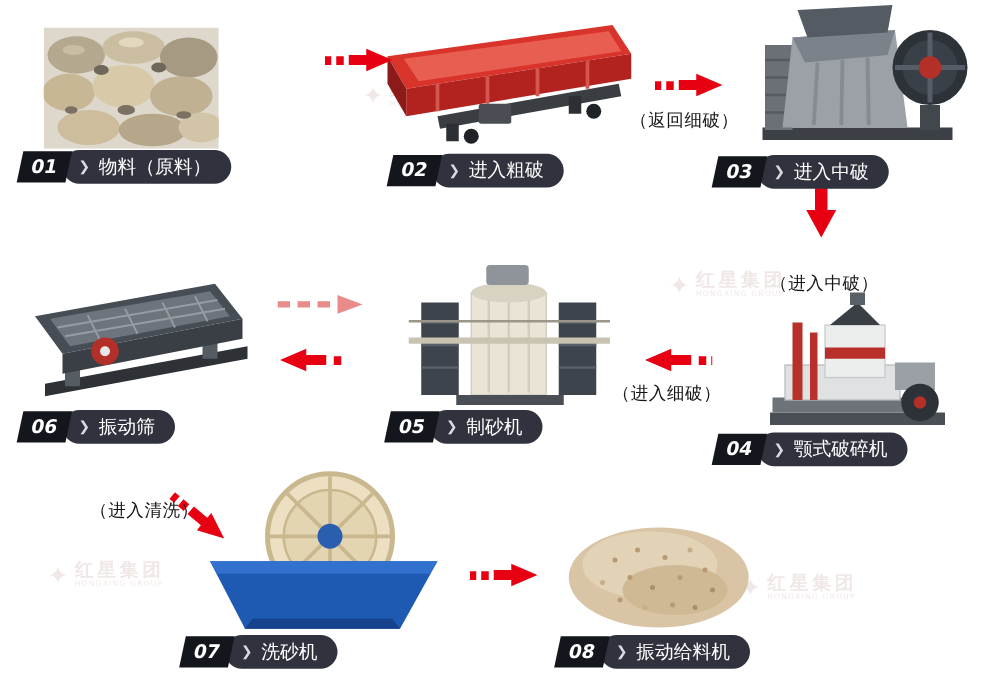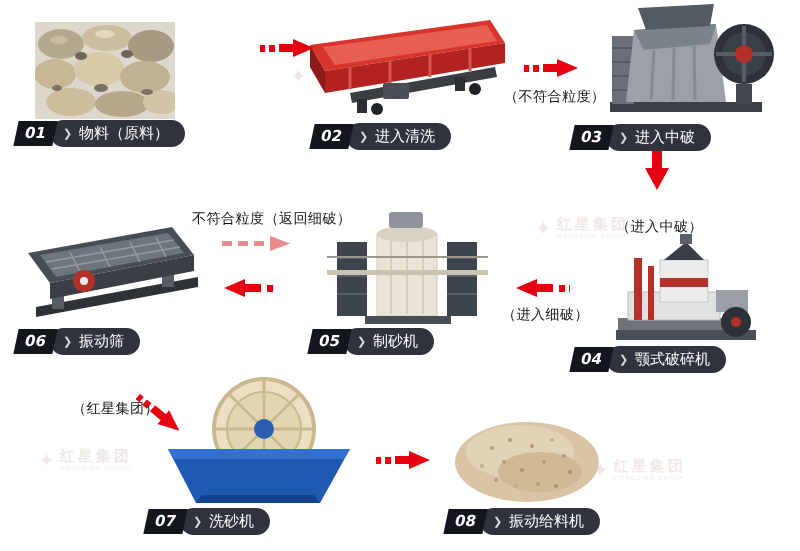--- a/index.html
+++ b/index.html
@@ -304,39 +304,38 @@
   </div>
 
   <div class="arrow" style="left:376px; top:448px;">
     <svg width="56" height="24" viewBox="0 0 56 24">
       <rect x="0" y="9" width="5" height="7" fill="#e60012"></rect>
       <rect x="9" y="9" width="6" height="7" fill="#e60012"></rect>
       <polygon points="19,8 33,8 33,3 54,12 33,21 33,16 19,16" fill="#e60012"></polygon>
     </svg>
   </div>
 
-  <div class="note" style="left:504px; top:88px;">（不符合粒度）</div>
+  <div class="note" style="left:504px; top:88px;">（返回细破）</div>
   <div class="note" style="left:616px; top:218px;">（进入中破）</div>
-  <div class="note" style="left:502px; top:306px;">（进入细破）</div>
-  <div class="note" style="left:192px; top:210px;">不符合粒度（返回细破）</div>
-  <div class="note" style="left:72px; top:400px;">（红星集团）</div>
+  <div class="note" style="left:490px; top:306px;">（进入细破）</div>
+  <div class="note" style="left:72px; top:400px;">（进入清洗）</div>
 
   <div class="tag" style="left:16px; top:120px;">
     <span class="badge">01</span>
     <span class="pill">
         <span class="chev">❯</span>
         <span>物料（原料）</span>
       </span>
   </div>
 
   <div class="tag" style="left:312px; top:123px;">
     <span class="badge">02</span>
     <span class="pill">
         <span class="chev">❯</span>
-        <span>进入清洗</span>
+        <span>进入粗破</span>
       </span>
   </div>
 
   <div class="tag" style="left:572px; top:124px;">
     <span class="badge">03</span>
     <span class="pill">
         <span class="chev">❯</span>
         <span>进入中破</span>
       </span>
   </div>

